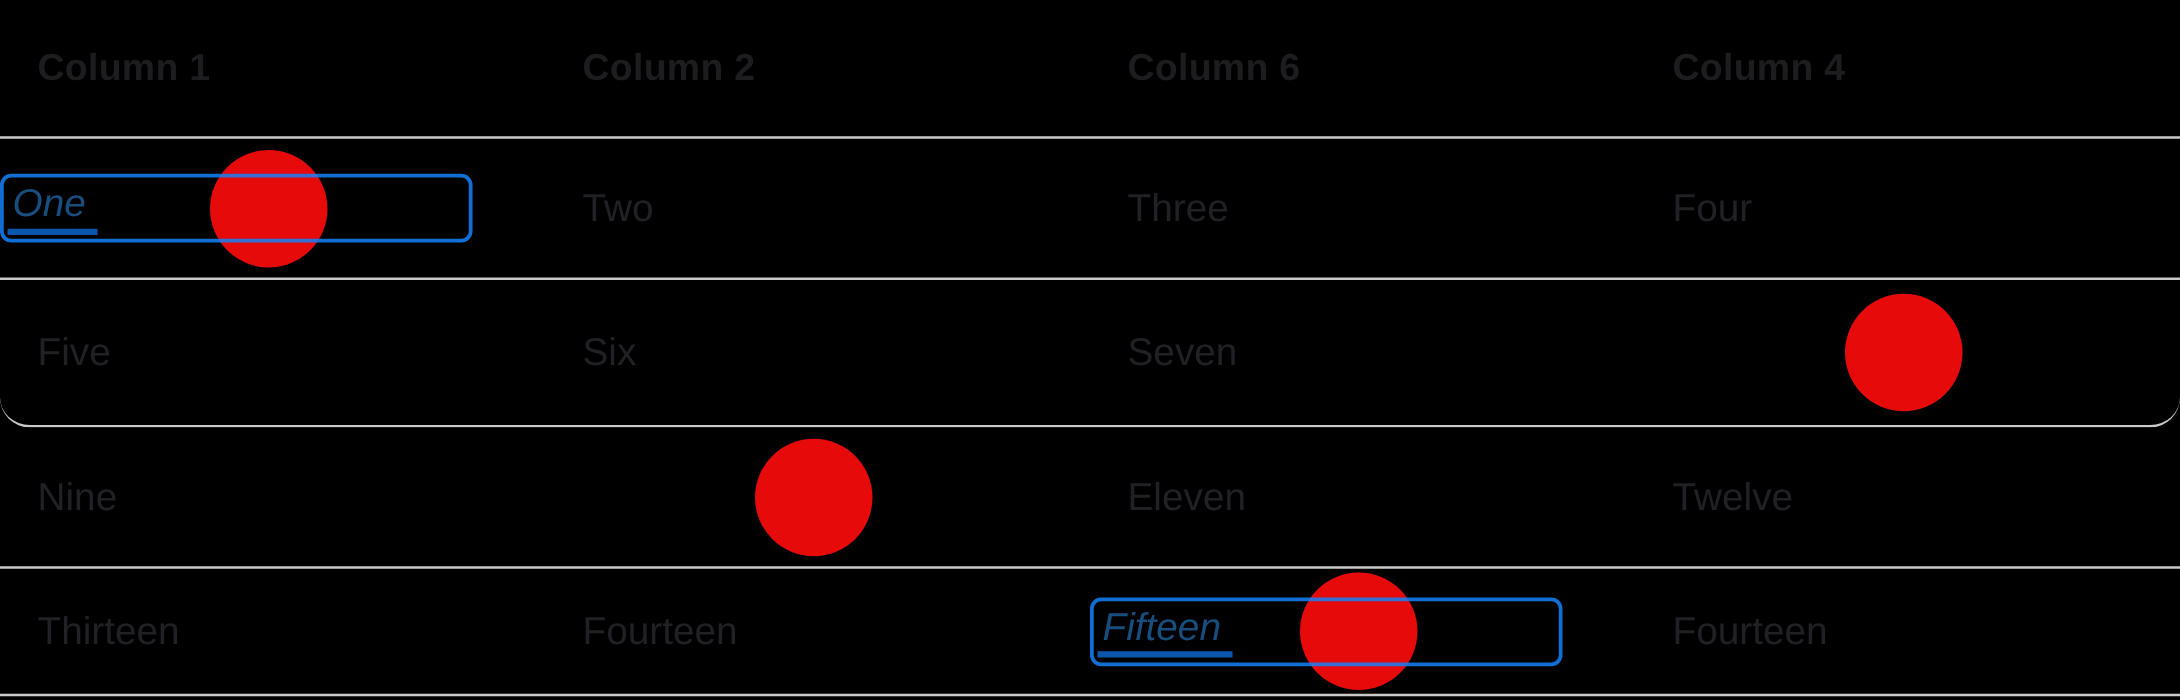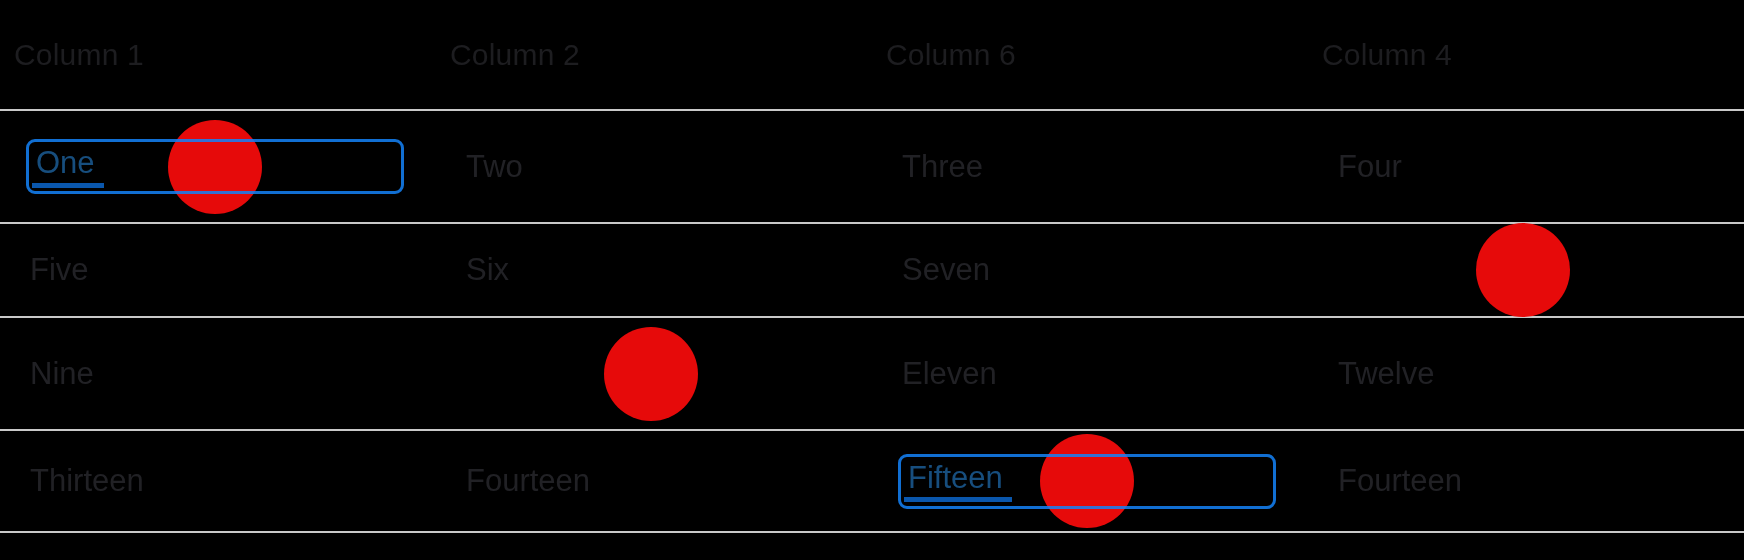--- a/index.html
+++ b/index.html
@@ -9,41 +9,41 @@
     font-family:"Liberation Sans","DejaVu Sans",sans-serif;
   }
   .table{width:1744px;}
   .row{
     display:flex;width:1744px;box-sizing:border-box;
     border-bottom:2px solid var(--divider,#c9c9c9);
     align-items:center;
   }
   .row.header{height:111px;}
   .row.r1{height:113px;}
-  .row.r2{height:94px;}
+  .row.r2{height:118px;border-radius:24px;}
   .row.r3{height:113px;justify-content:space-between;}
   .row.r4{height:102px;}
   .cell{
     width:436px;height:100%;position:relative;
     display:flex;align-items:center;box-sizing:border-box;
   }
   .htext{
-    padding-left:14px;font-size:30px;font-weight:400;
+    padding-left:30px;font-size:30px;font-weight:700;
     color:var(--header_text,#1d1d20);letter-spacing:.2px;
   }
   .cell-text{
     padding-left:30px;font-size:31px;
     color:var(--cell_text,#212125);
   }
   .focus-box{
     position:relative;z-index:3;
-    margin-left:26px;width:378px;height:55px;box-sizing:border-box;
+    width:378px;height:55px;box-sizing:border-box;
     border:3px solid var(--focus_ring,rgba(20,130,248,0.85));
     border-radius:9px;background:transparent;
-    display:flex;align-items:center;padding-left:3px;
+    display:flex;align-items:center;padding-left:3px;font-style:italic;
   }
   .cell-link{
     font-size:31px;line-height:1.15;
     color:var(--link_text,#174e7e);
     border-bottom:5px solid var(--link_underline,#0a57ad);
     padding:0 9px 2px 4px;
     display:inline-block;
   }
   .click-dot{
     position:absolute;z-index:2;

